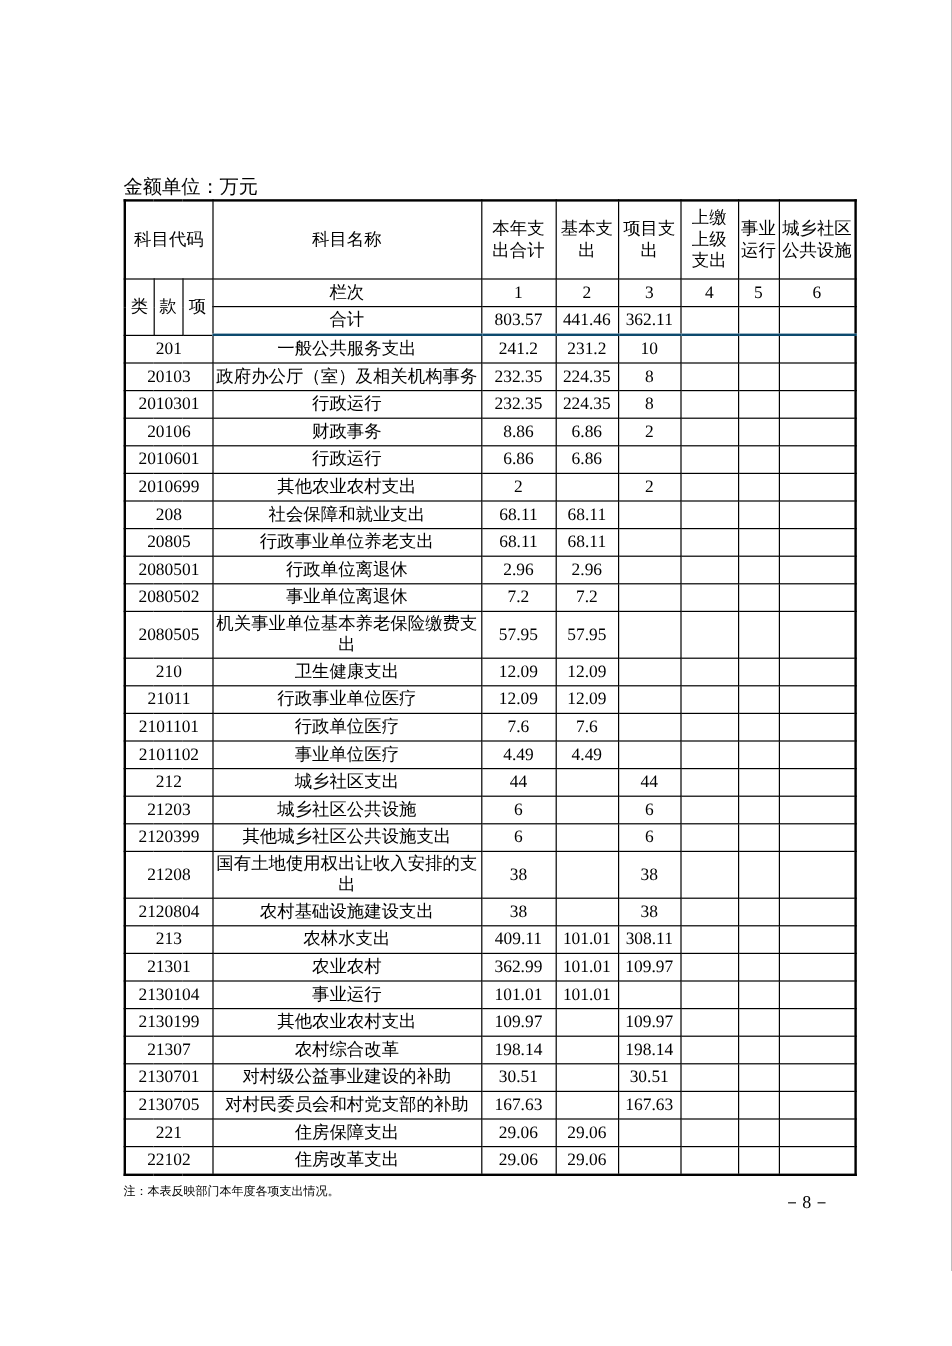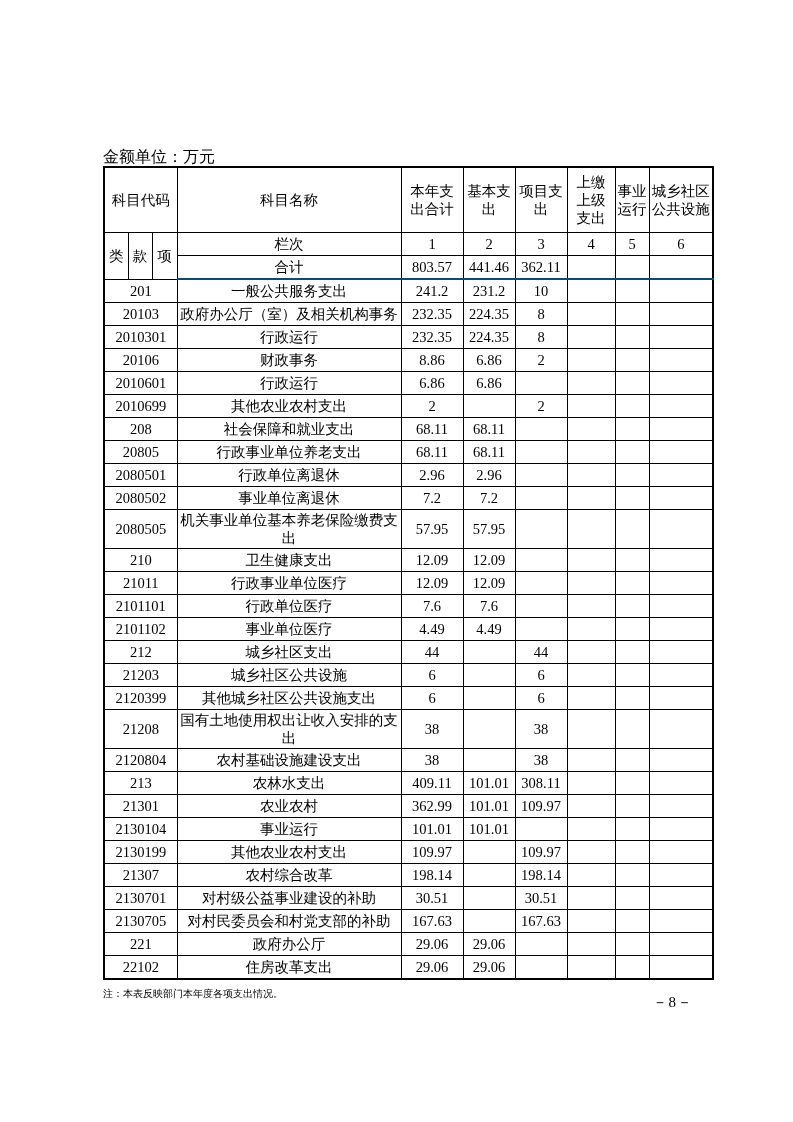--- a/index.html
+++ b/index.html
@@ -364,21 +364,21 @@
           <td class="name-cell">对村民委员会和村党支部的补助</td>
           <td class="val-cell">167.63</td>
           <td class="val-cell"></td>
           <td class="val-cell">167.63</td>
           <td class="val-cell"></td>
           <td class="val-cell"></td>
           <td class="val-cell"></td>
         </tr>
         <tr class="datarow">
           <td colspan="3" class="code-cell">221</td>
-          <td class="name-cell">政府办公厅</td>
+          <td class="name-cell">住房保障支出</td>
           <td class="val-cell">29.06</td>
           <td class="val-cell">29.06</td>
           <td class="val-cell"></td>
           <td class="val-cell"></td>
           <td class="val-cell"></td>
           <td class="val-cell"></td>
         </tr>
         <tr class="datarow">
           <td colspan="3" class="code-cell">22102</td>
           <td class="name-cell">住房改革支出</td>

